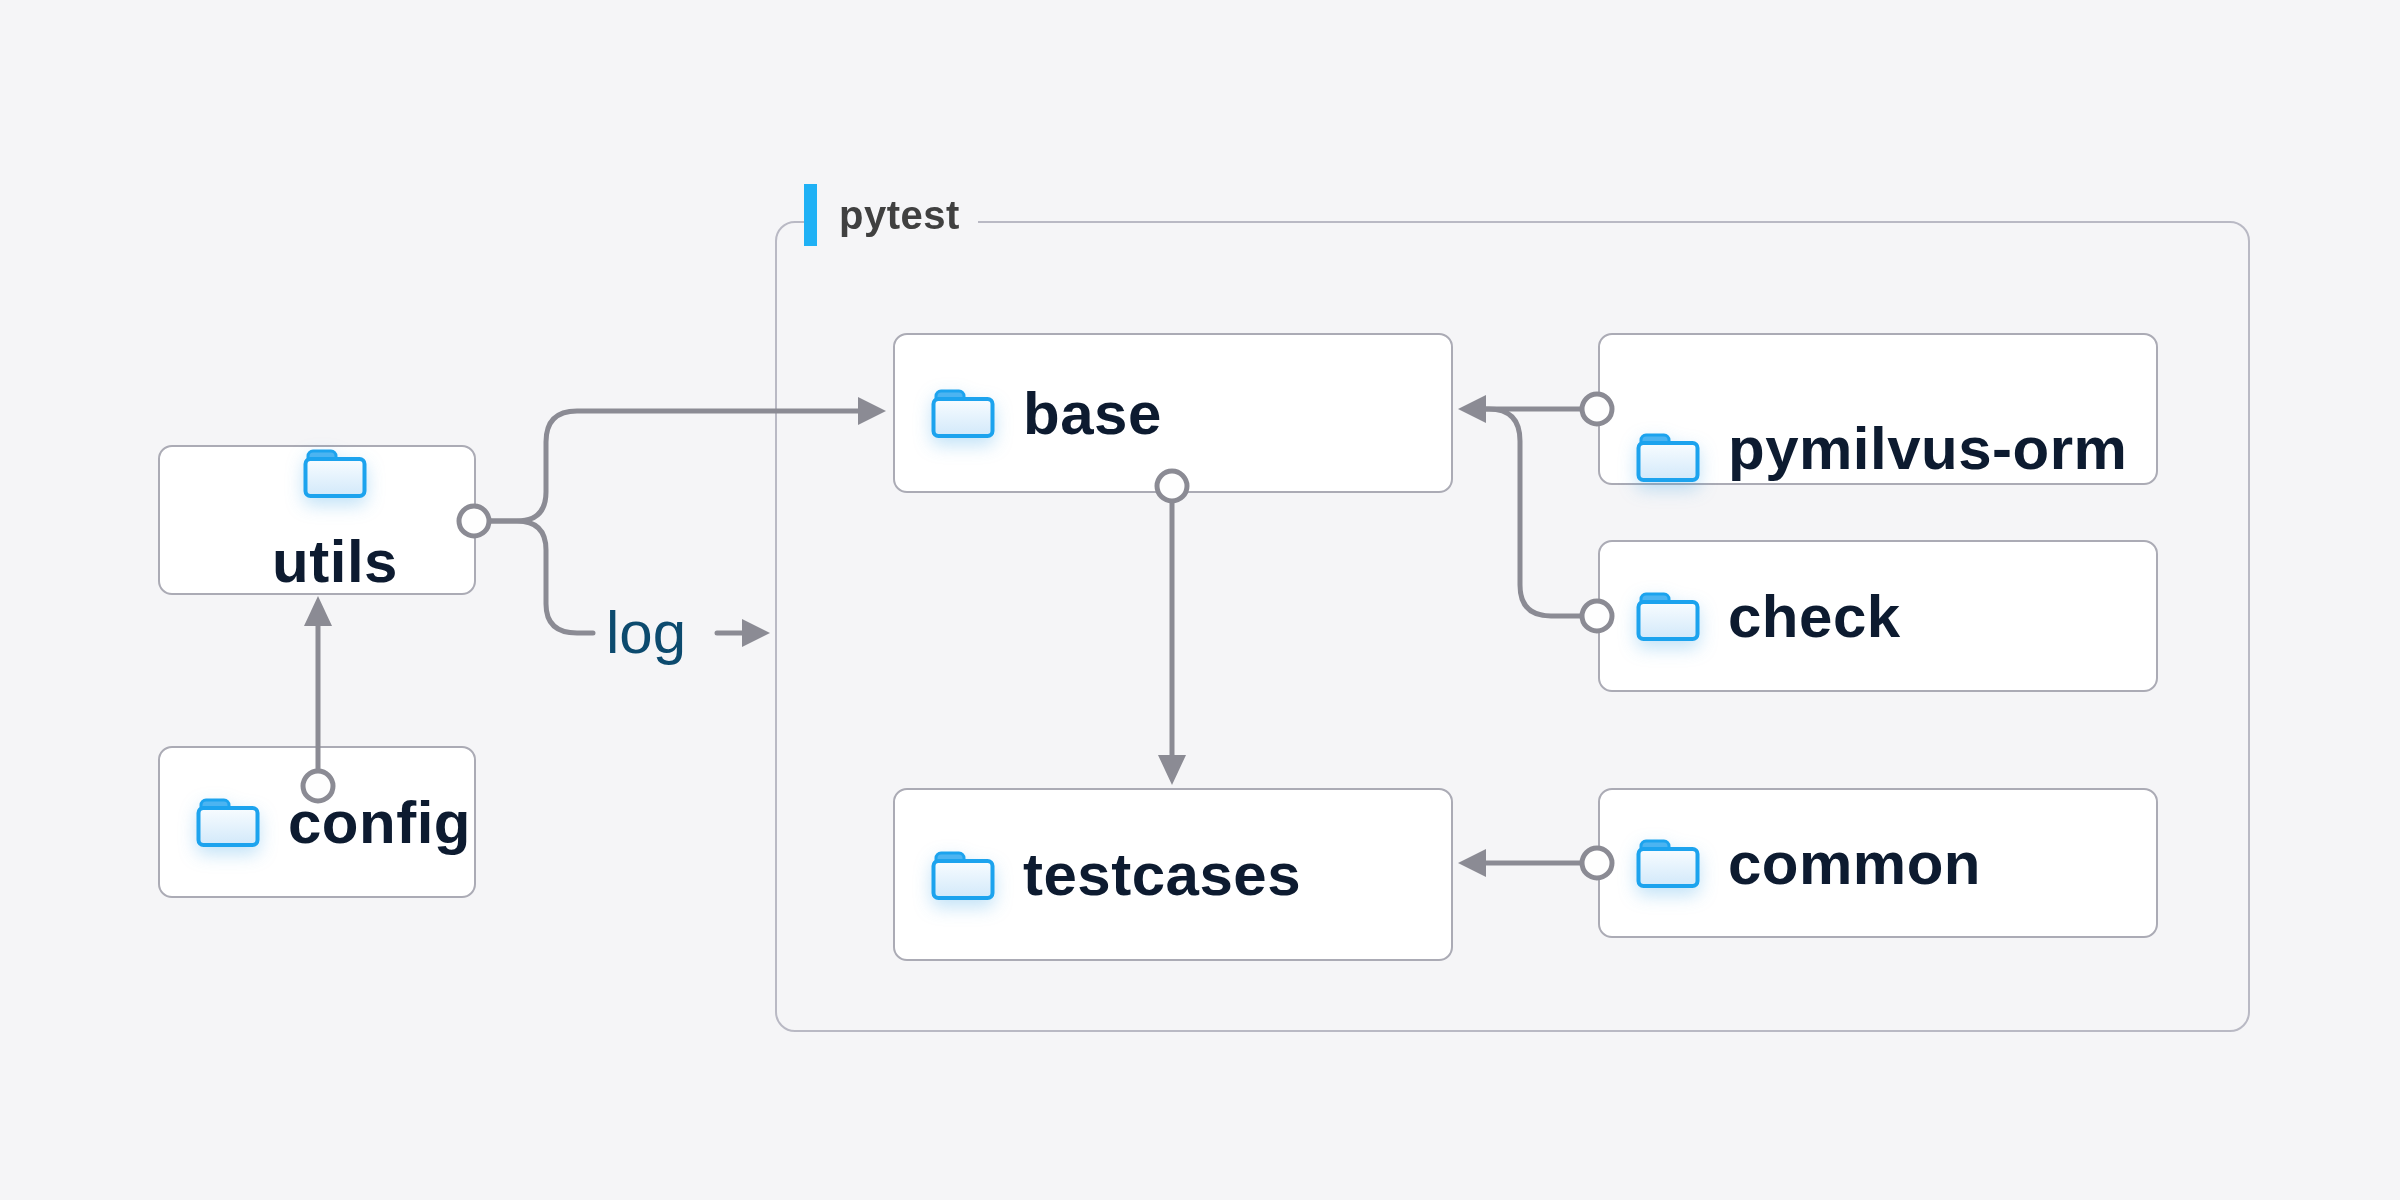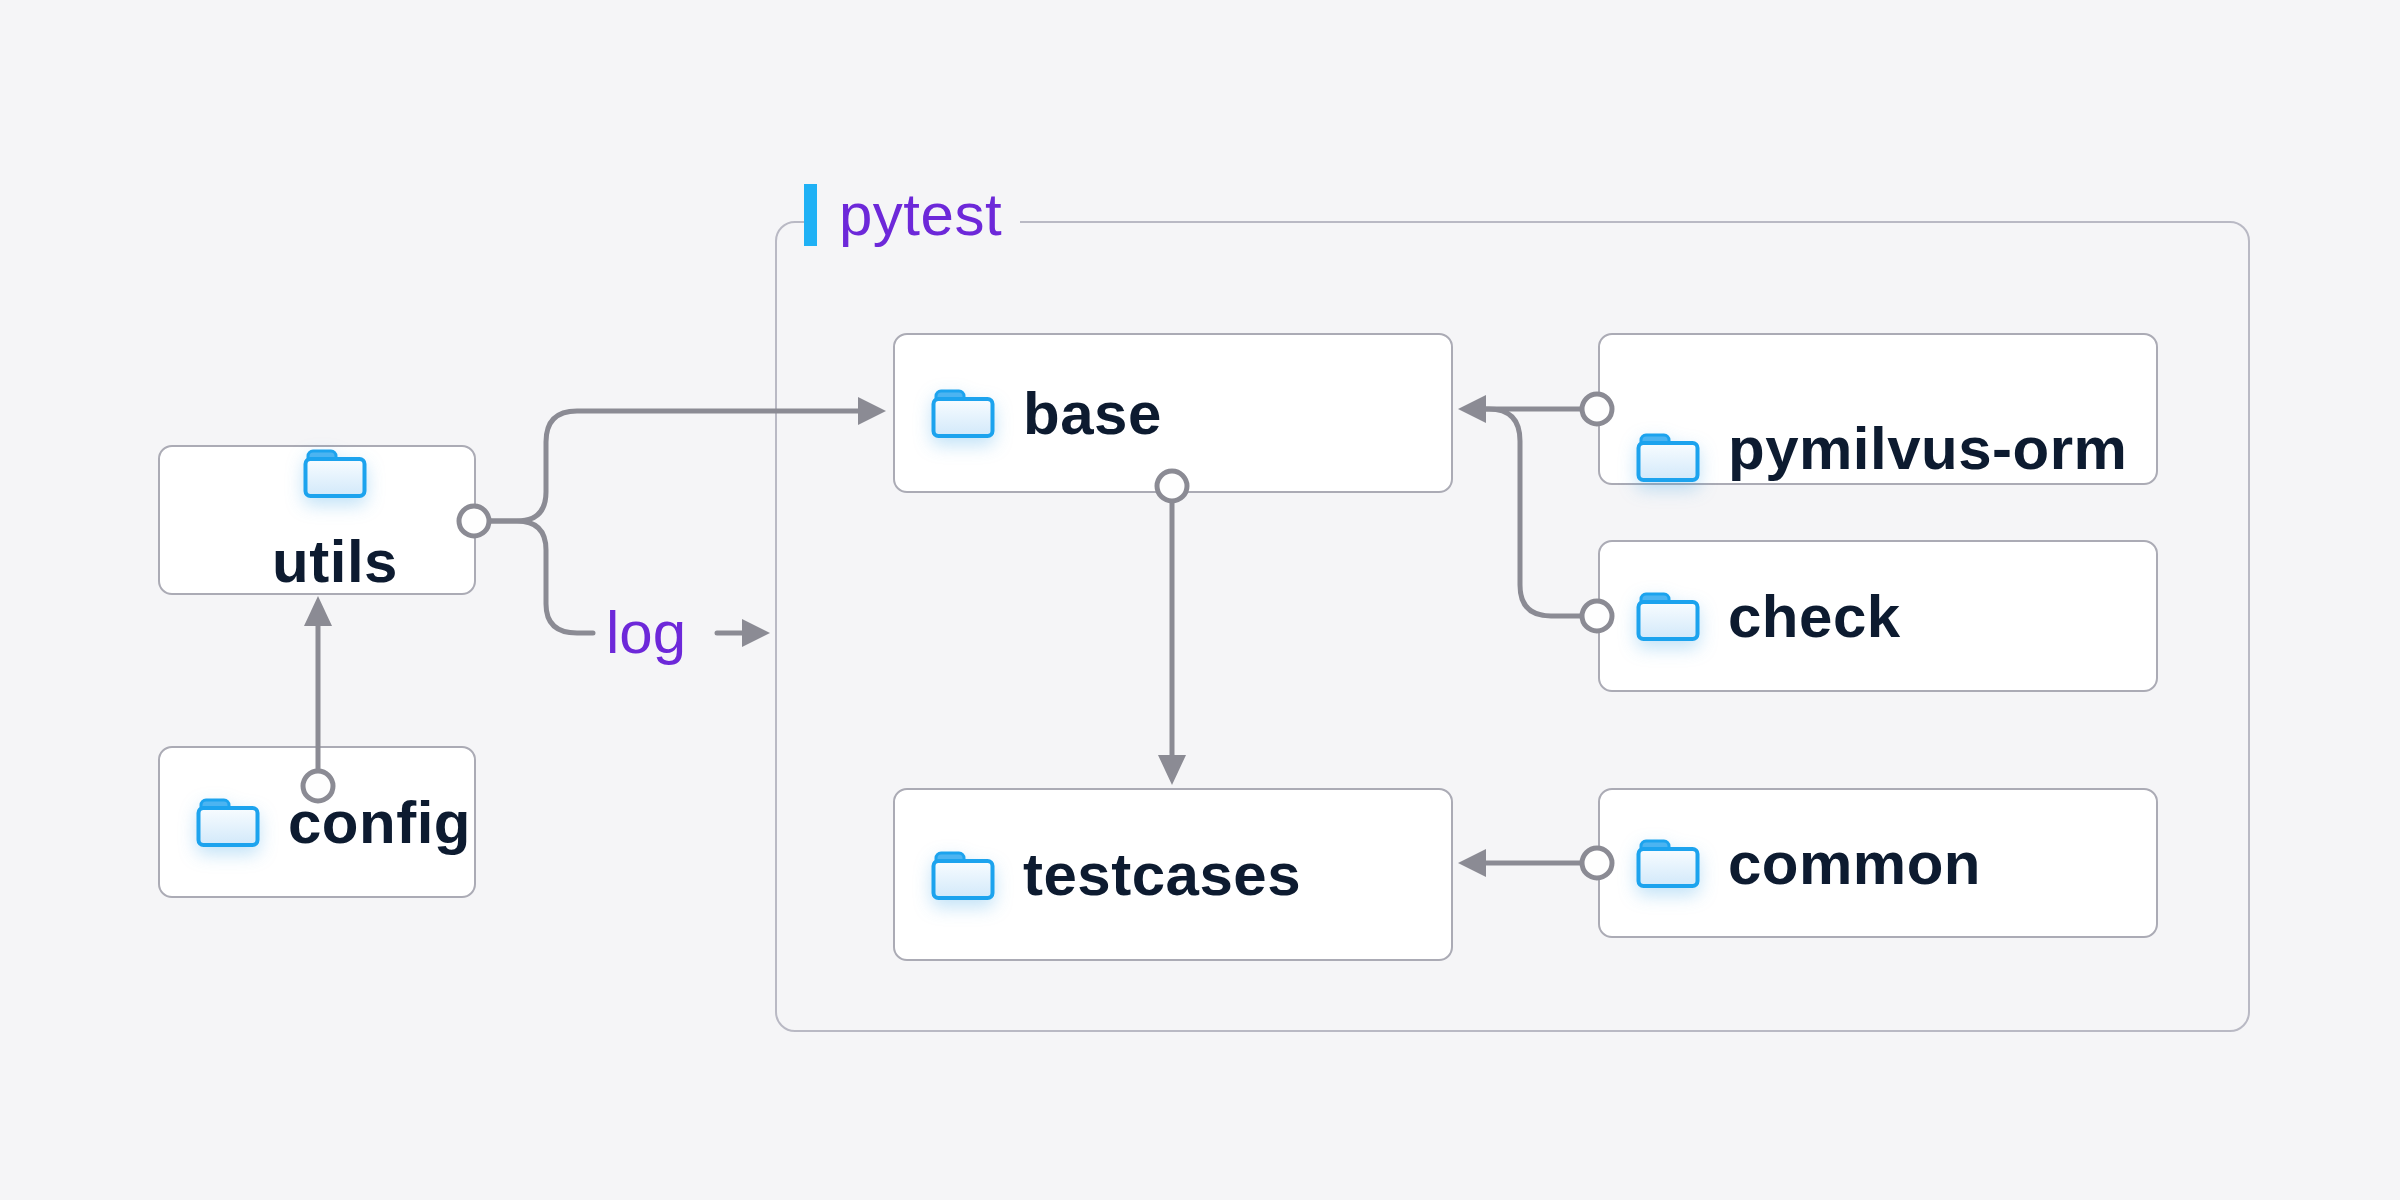--- a/index.html
+++ b/index.html
@@ -19,21 +19,21 @@
   }
   .group-label{
     position:absolute;left:804px;top:183px;height:64px;
     display:flex;align-items:center;gap:22px;
     background:#f5f5f7;padding:0 18px 0 0;z-index:5;
   }
   .group-label .bar{
     width:13px;height:62px;background:#1fb1f5;display:inline-block;
   }
   .group-label .txt{
-    font-size:60px;font-weight:400;color:#6d28d9;letter-spacing:.5px;
+    font-size:40px;font-weight:700;color:#404040;letter-spacing:.5px;
     line-height:62px;white-space:nowrap;
   }
 
   
   .node{
     position:absolute;box-sizing:border-box;
     background:#ffffff;border:2px solid #ababb5;border-radius:14px;
     display:flex;align-items:center;gap:28px;padding-left:36px;
     z-index:2;
   }
@@ -50,21 +50,21 @@
   .n-config    {left:158px; top:746px; width:318px; height:152px;}
   .n-base      {left:893px; top:333px; width:560px; height:160px;}
   .n-pymilvus  {left:1598px;top:333px; width:560px; height:152px;align-items:flex-end;}
   .n-check     {left:1598px;top:540px; width:560px; height:152px;}
   .n-testcases {left:893px; top:788px; width:560px; height:173px;}
   .n-common    {left:1598px;top:788px; width:560px; height:150px;}
 
   
   .log-label{
     position:absolute;left:606px;top:601px;z-index:4;
-    font-size:60px;font-weight:500;color:#6d28d9;line-height:64px;
+    font-size:60px;font-weight:500;color:#0c4a6e;line-height:64px;
   }
 
   
   svg.wires{
     position:absolute;left:0;top:0;width:2400px;height:1200px;
     z-index:3;pointer-events:none;
   }
   .wire{stroke:#8b8b94;stroke-width:5;fill:none;stroke-linecap:round;}
   .port{stroke:#8b8b94;stroke-width:5;fill:#fefefe;}
   .head{fill:#8b8b94;stroke:none;}

